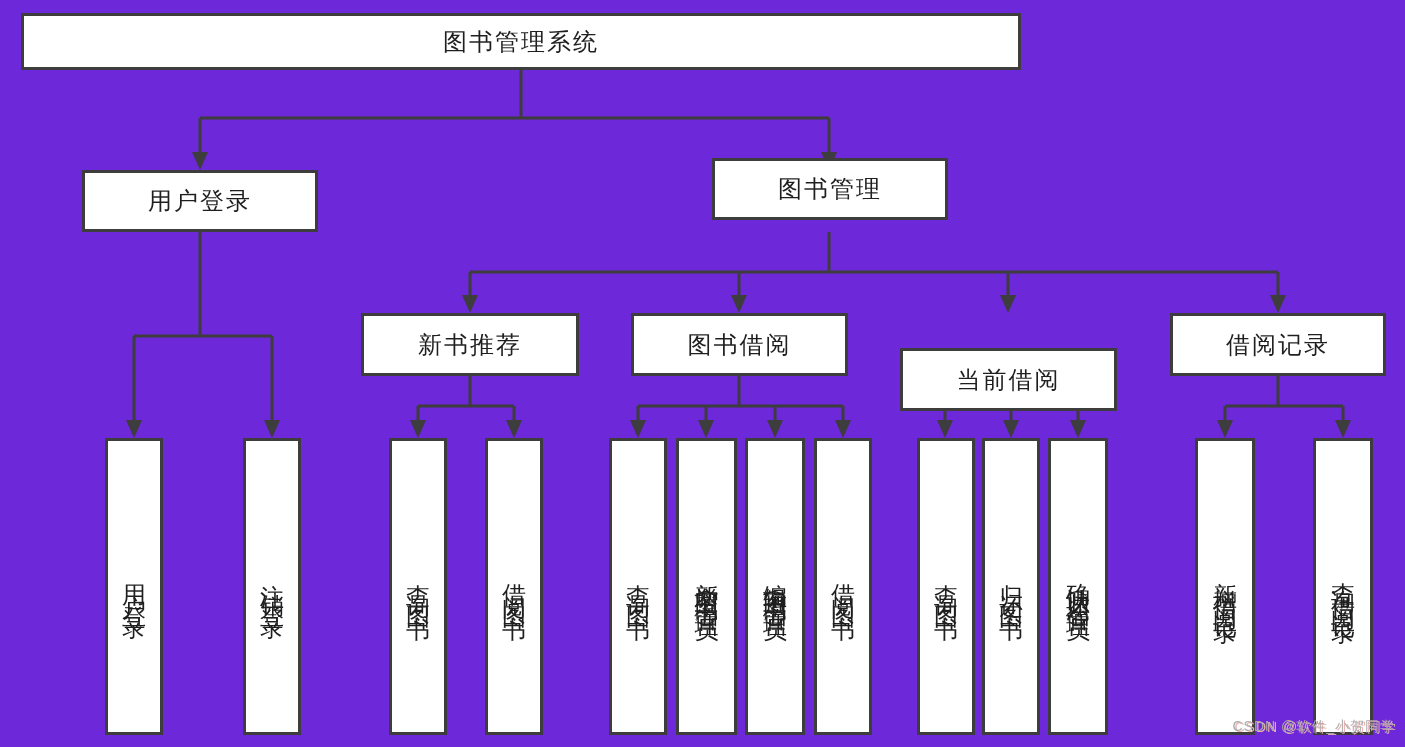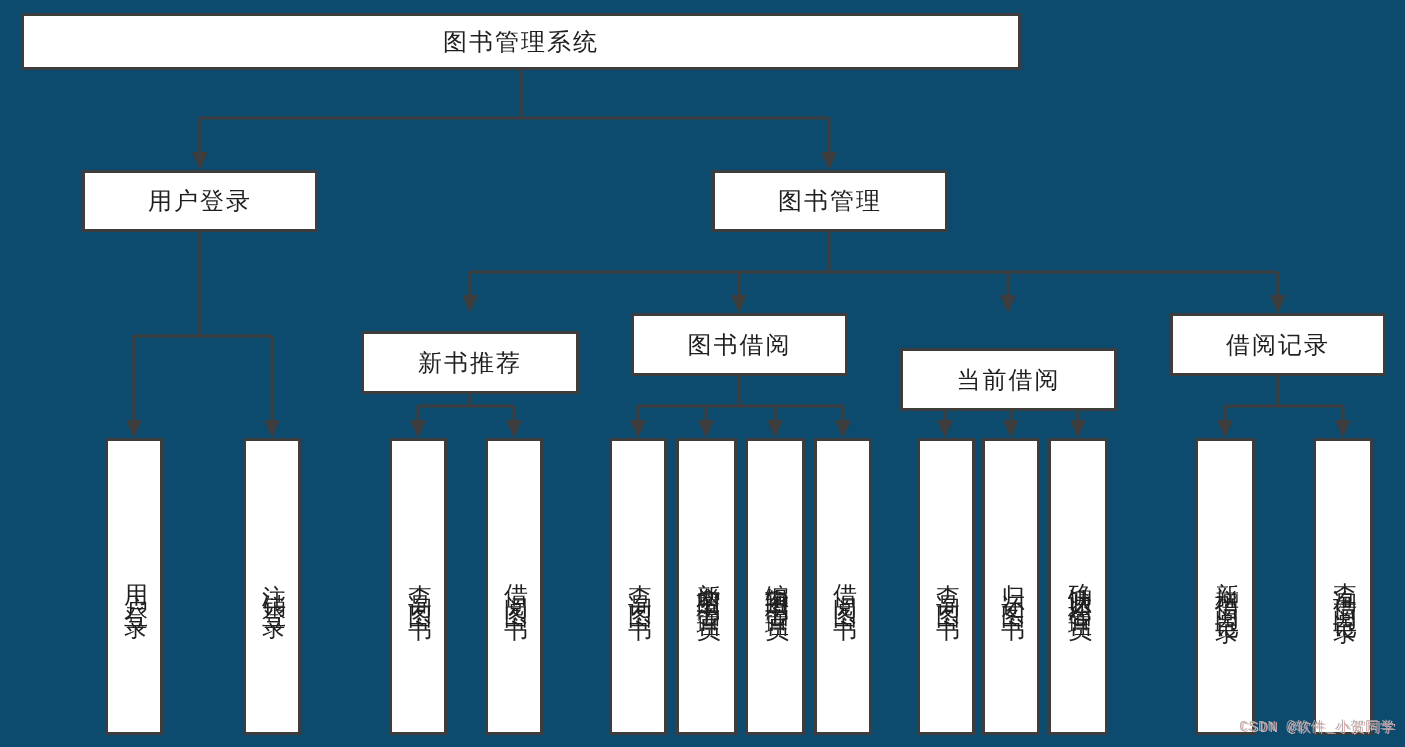--- a/index.html
+++ b/index.html
@@ -1,20 +1,20 @@
 <!DOCTYPE html>
 <html><head>
 <meta charset="utf-8">
 <style>
   html,body { margin:0; padding:0; background:#fff; }
   .canvas {
     position:relative;
     width:1405px; height:747px;
-    background:#0c4a6e;
-    font-family:Liberation Mono, monospace;
+    background:#6d28d9;
+    font-family:Liberation Sans, sans-serif;
     overflow:hidden;
   }
   .node {
     position:absolute;
     box-sizing:border-box;
     border:3px solid #3d3d3d;
     background:#ffffff;
     display:flex;
     align-items:center;
     justify-content:center;
@@ -33,22 +33,22 @@
   .ls9 { letter-spacing:5px; }
   .connectors {
     position:absolute;
     left:0; top:0;
     width:1405px; height:747px;
     pointer-events:none;
   }
   
   .n-root  { left:21px;   top:13px;  width:1000px; height:57px; }
   .n-l2a   { left:82px;   top:170px; width:236px;  height:62px; }
-  .n-l2b   { left:712px;  top:170px; width:236px;  height:62px; }
-  .n-l3a   { left:361px;  top:331px; width:218px;  height:63px; }
+  .n-l2b   { left:712px;  top:158px; width:236px;  height:62px; }
+  .n-l3a   { left:361px;  top:313px; width:218px;  height:63px; }
   .n-l3b   { left:631px;  top:313px; width:217px;  height:63px; }
   .n-l3c   { left:900px;  top:313px; width:217px;  height:63px;margin-top:35px; }
   .n-l3d   { left:1170px; top:313px; width:216px;  height:63px; }
   .lf      { top:438px; height:297px; width:58px; }
   .lf-1    { left:105px; }
   .lf-2    { left:243px; }
   .lf-3    { left:389px; }
   .lf-4    { left:485px; }
   .lf-5    { left:609px; }
   .lf-6    { left:676px; width:61px; }

